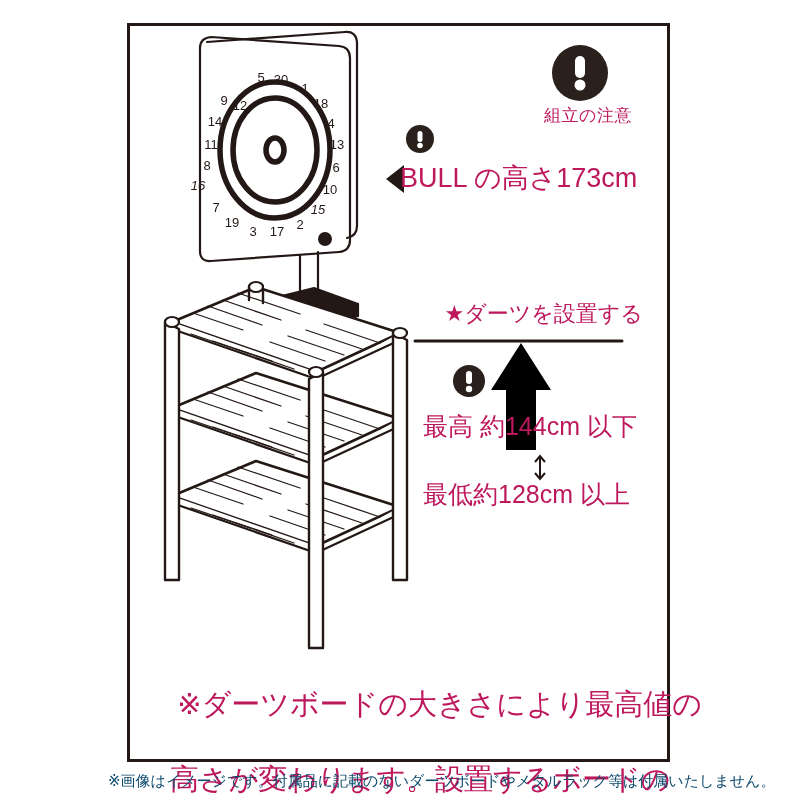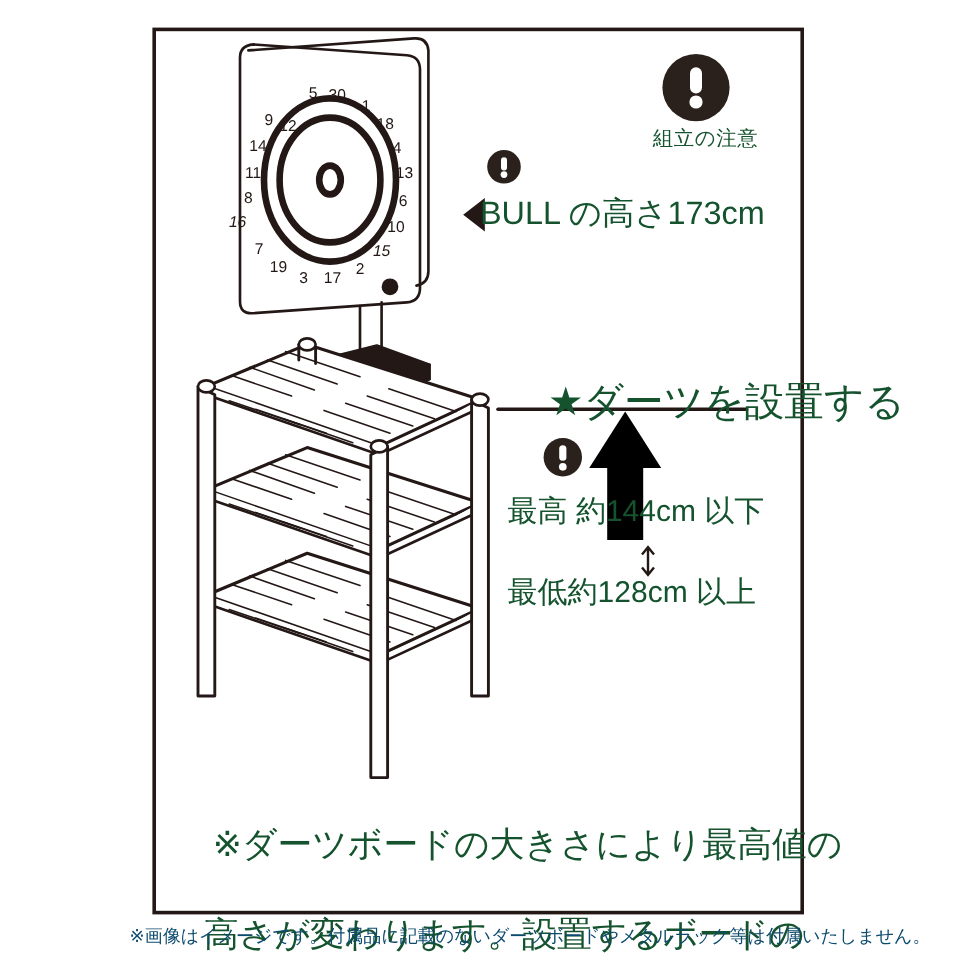--- a/index.html
+++ b/index.html
@@ -43,21 +43,21 @@
     left: 0;
     top: 0;
     width: 800px;
     height: 800px;
     pointer-events: none;
   }
 
   
   .txt {
     position: absolute;
-    color: #14532d;
+    color: #be185d;
     line-height: 1.18;
     white-space: pre;
   }
 
   .caution-label {
     left: 528px;
     top: 106px;
     width: 120px;
     text-align: center;
     font-size: 17px;
@@ -67,21 +67,21 @@
   .bull-line {
     left: 400px;
     top: 163px;
     font-size: 27px;
     letter-spacing: 0px;
   }
 
   .rack-head {
     left: 420px;
     top: 272px;
-    font-size: 33px;
+    font-size: 22px;
     line-height: 1.28;
     letter-spacing: 0px;
   }
   .rack-head .l2 { display:block; padding-left: 18px; }
 
   .max-line {
     left: 423px;
     top: 412px;
     font-size: 25px;
     letter-spacing: 0px;

